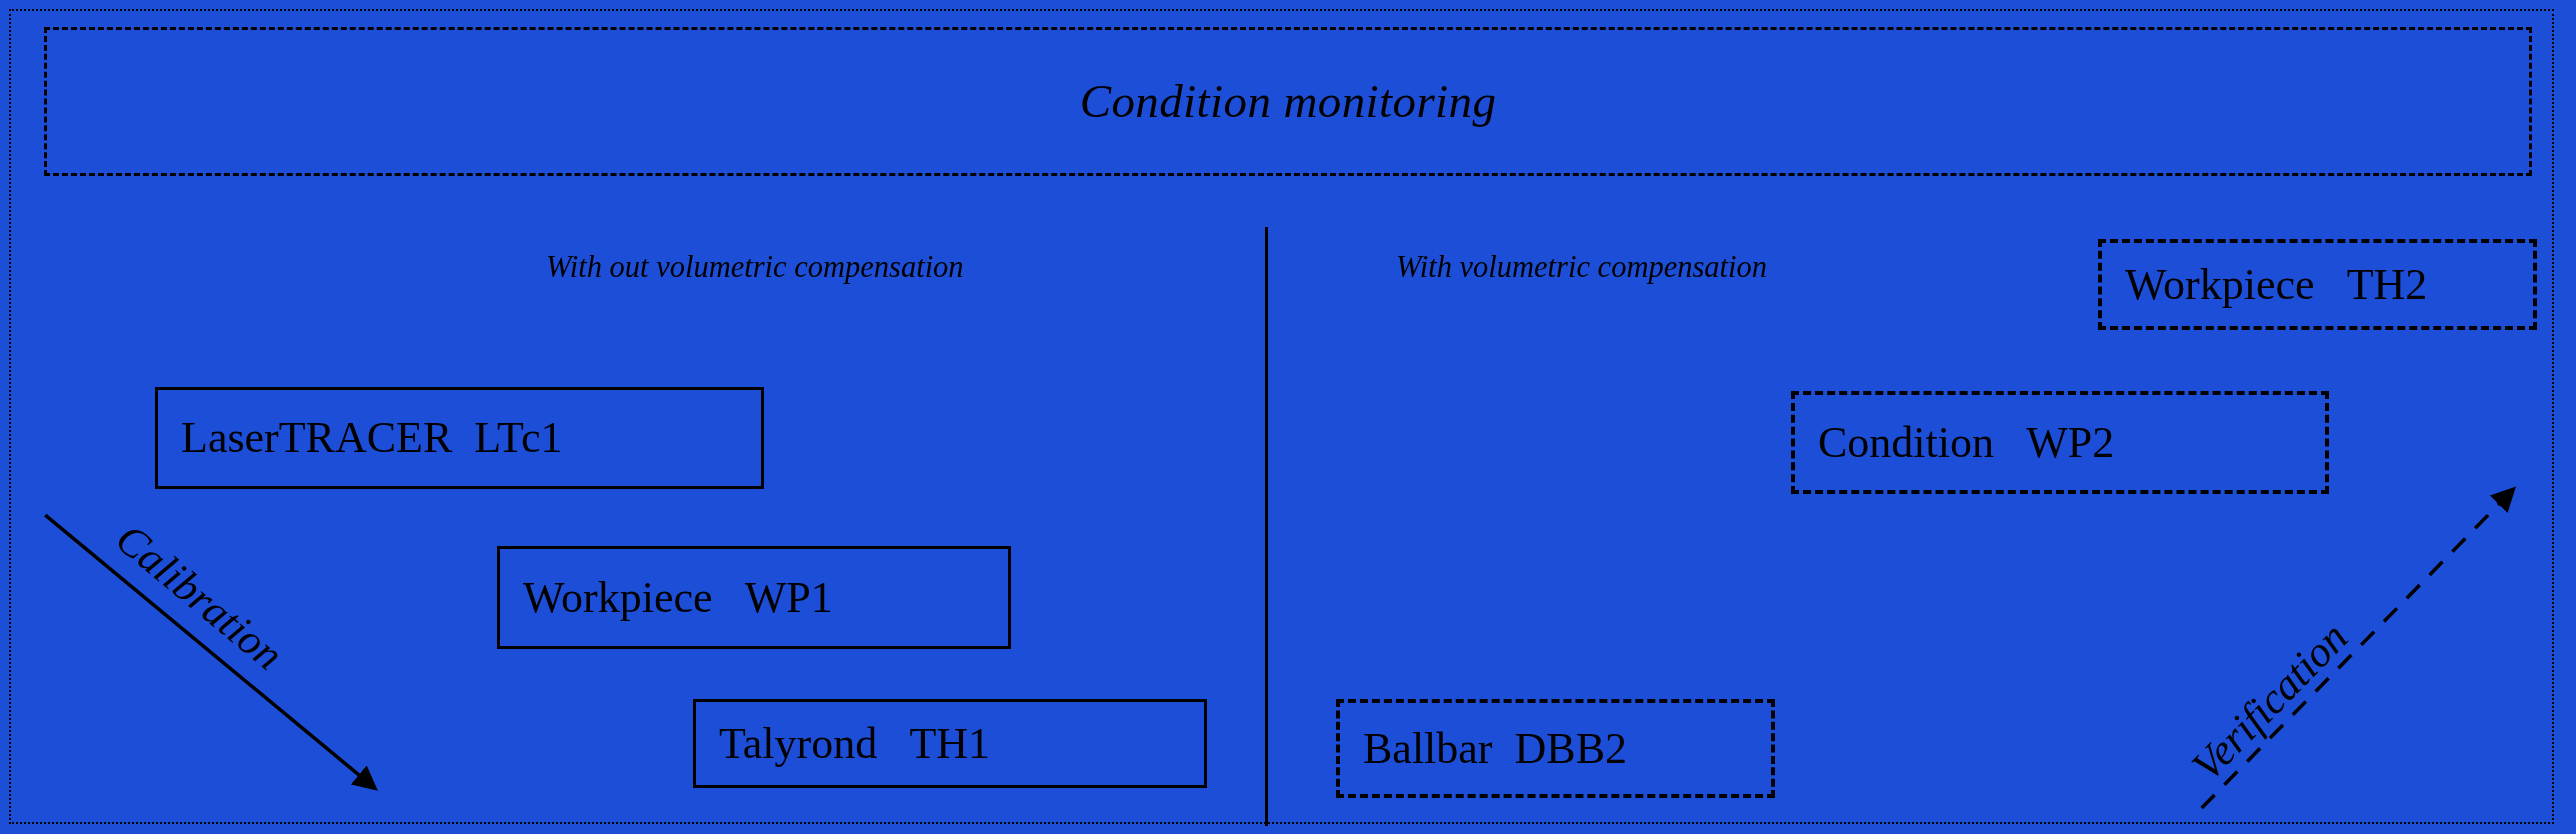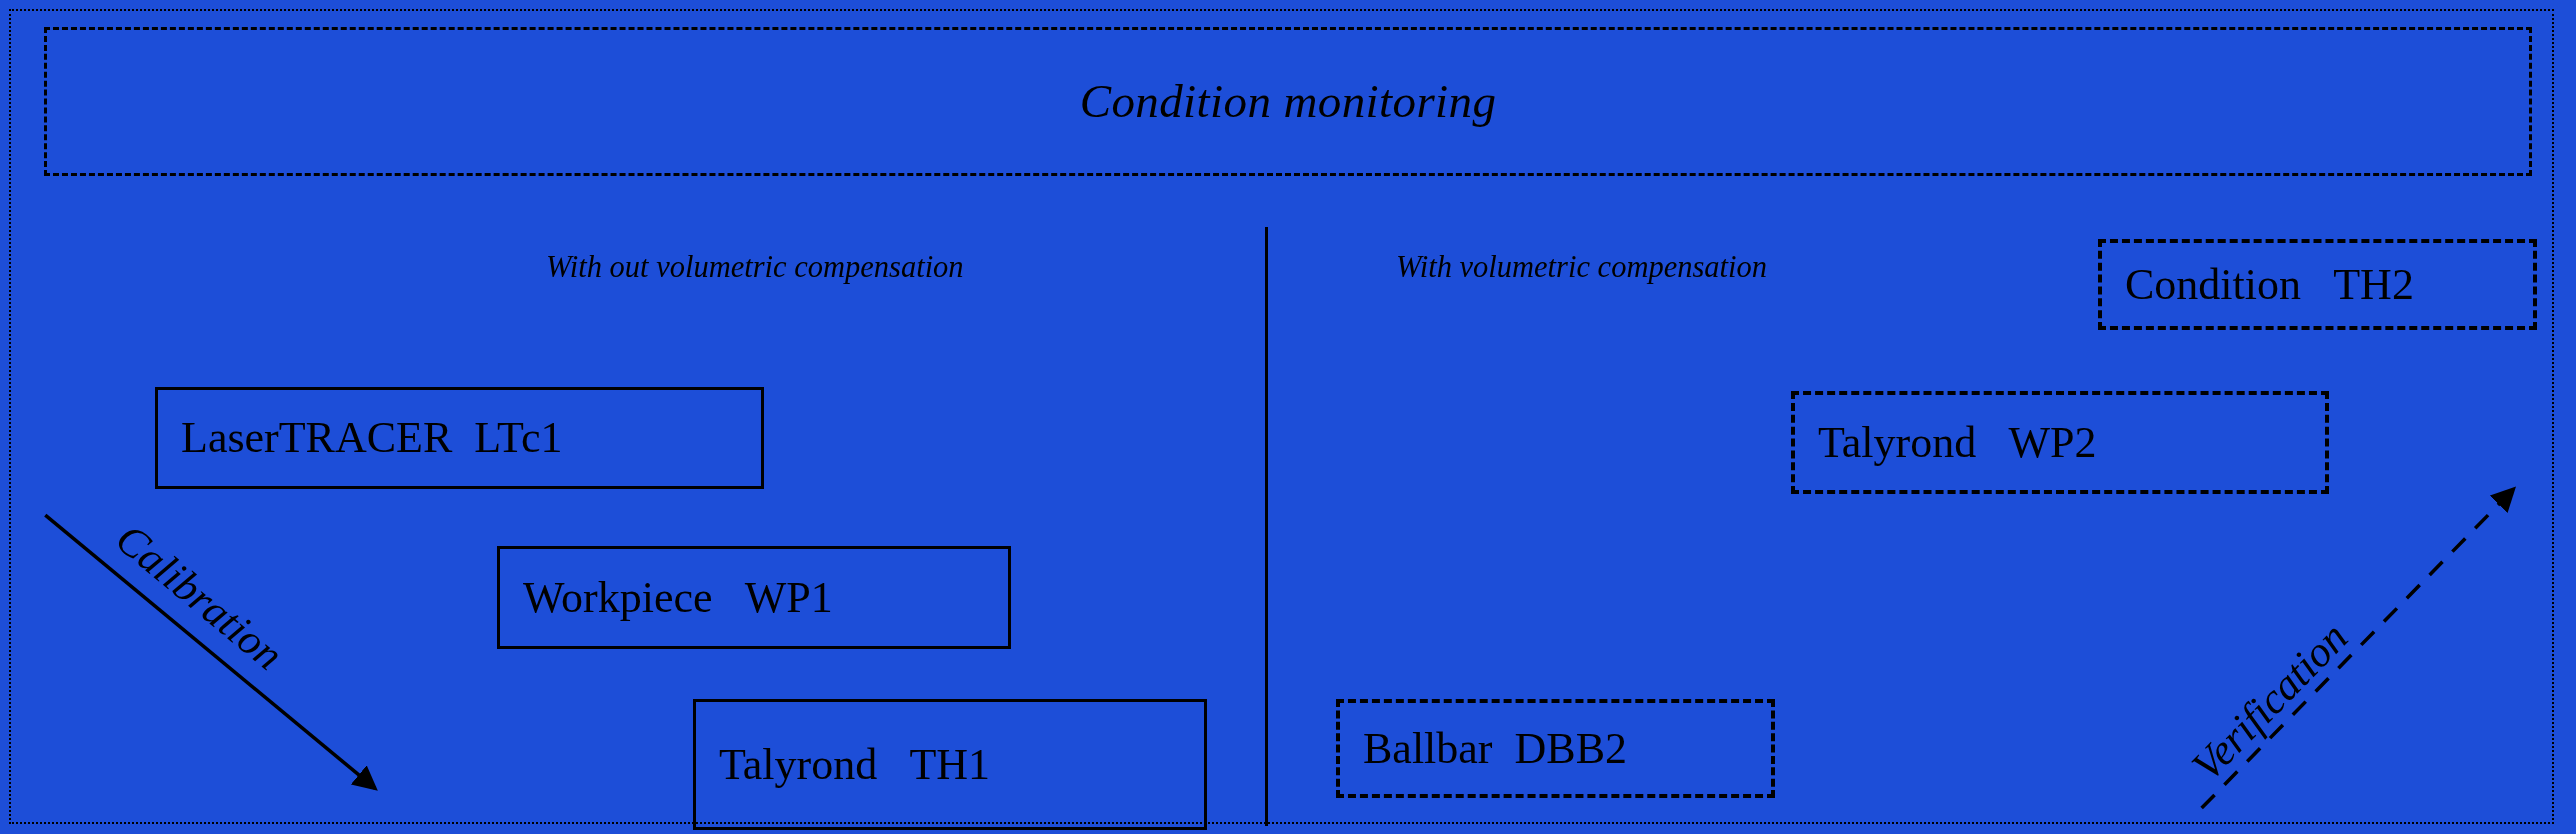--- a/index.html
+++ b/index.html
@@ -127,42 +127,42 @@
 
 
   <div class="box solid" style="left:155px; top:387px; width:609px; height:102px; padding-left:23px;">
     <span class="box-label">LaserTRACER  LTc1</span>
   </div>
 
   <div class="box solid" style="left:497px; top:546px; width:514px; height:103px; padding-left:23px;">
     <span class="box-label">Workpiece   WP1</span>
   </div>
 
-  <div class="box solid" style="left:693px; top:699px; width:514px; height:131px; padding-left:23px;">
+  <div class="box solid" style="left:693px; top:699px; width:514px; height:89px; padding-left:23px;">
     <span class="box-label">Talyrond   TH1</span>
   </div>
 
   <svg class="arrow-svg" style="left:0px; top:0px;" width="453" height="835" viewBox="0 0 640 1178">
     <defs>
       <marker id="arrowhead-solid" markerWidth="7" markerHeight="7" refX="6" refY="3.5" orient="auto" markerUnits="strokeWidth">
         <polygon points="0 0, 7 3.5, 0 7" fill="#000000"></polygon>
       </marker>
     </defs>
     <line x1="64" y1="727" x2="530" y2="1113" stroke="#000000" stroke-width="5" marker-end="url(#arrowhead-solid)"></line>
   </svg>
   <div class="arrow-label" style="left:136px; top:516px; transform: rotate(39.6deg);">Calibration</div>
 
   <div class="caption" style="left:1396px; top:252px;">With volumetric compensation</div>
 
   <div class="box dashed" style="left:2098px; top:239px; width:439px; height:91px; padding-left:23px;">
-    <span class="box-label">Condition   TH2</span>
+    <span class="box-label">Workpiece   TH2</span>
   </div>
 
   <div class="box dashed" style="left:1791px; top:391px; width:538px; height:103px; padding-left:23px;">
-    <span class="box-label">Talyrond   WP2</span>
+    <span class="box-label">Condition   WP2</span>
   </div>
 
 
   <div class="box dashed" style="left:1336px; top:699px; width:439px; height:99px; padding-left:23px;">
     <span class="box-label">Ballbar  DBB2</span>
   </div>
 
   <svg class="arrow-svg" style="left:2125px; top:0px;" width="451" height="835" viewBox="0 0 636 1178">
     <defs>
       <marker id="arrowhead-dashed" markerWidth="7" markerHeight="7" refX="6" refY="3.5" orient="auto" markerUnits="strokeWidth">

